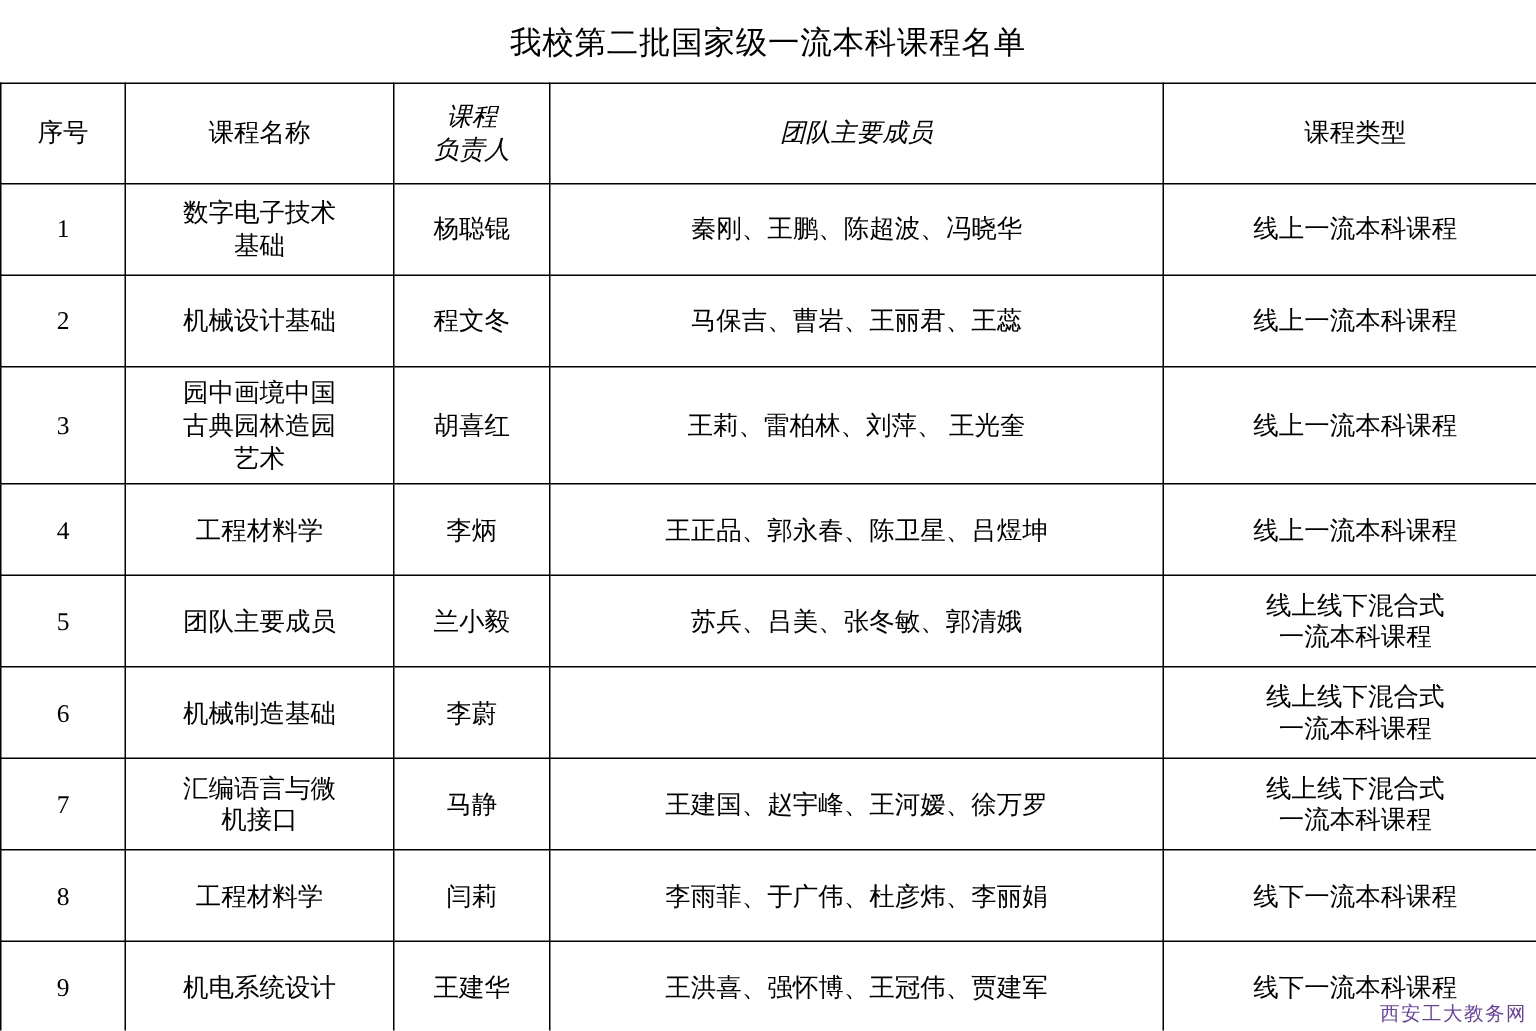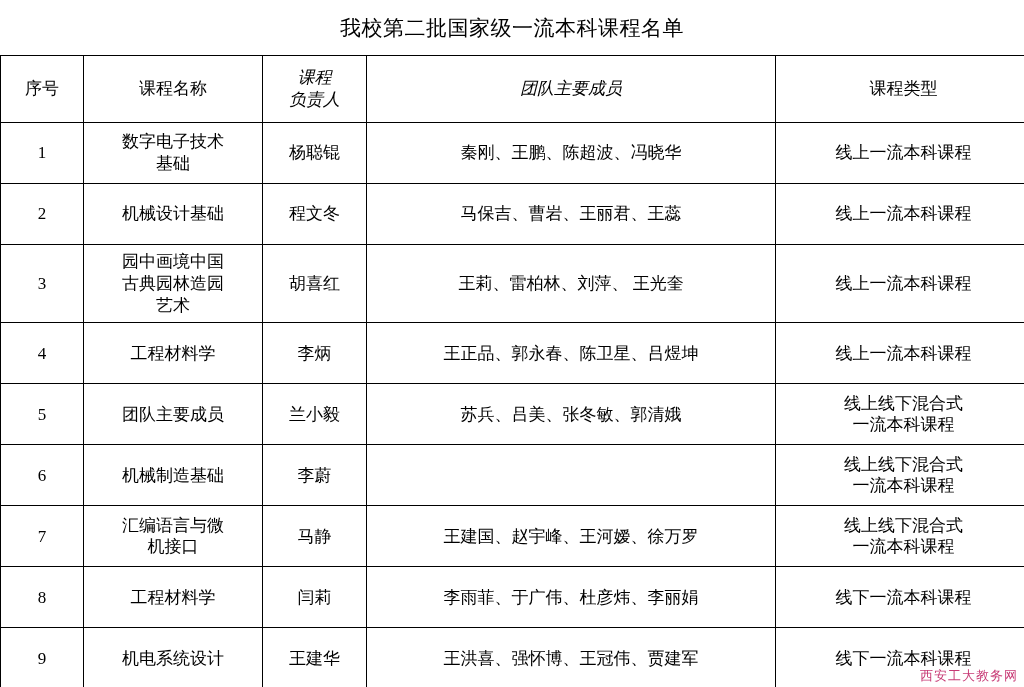--- a/index.html
+++ b/index.html
@@ -60,21 +60,21 @@
     height: 48px;
   }
   .cell-multiline {
     white-space: pre-line;
   }
   .watermark {
     position: absolute;
     right: 6px;
     bottom: 2px;
     font-size: 13px;
-    color: #be185d;
+    color: #4c1d95;
     letter-spacing: 1px;
     font-family: "Liberation Sans", sans-serif;
     opacity: 0.85;
   }
 </style>
 </head>
 <body>
 
 <div class="page">
 

